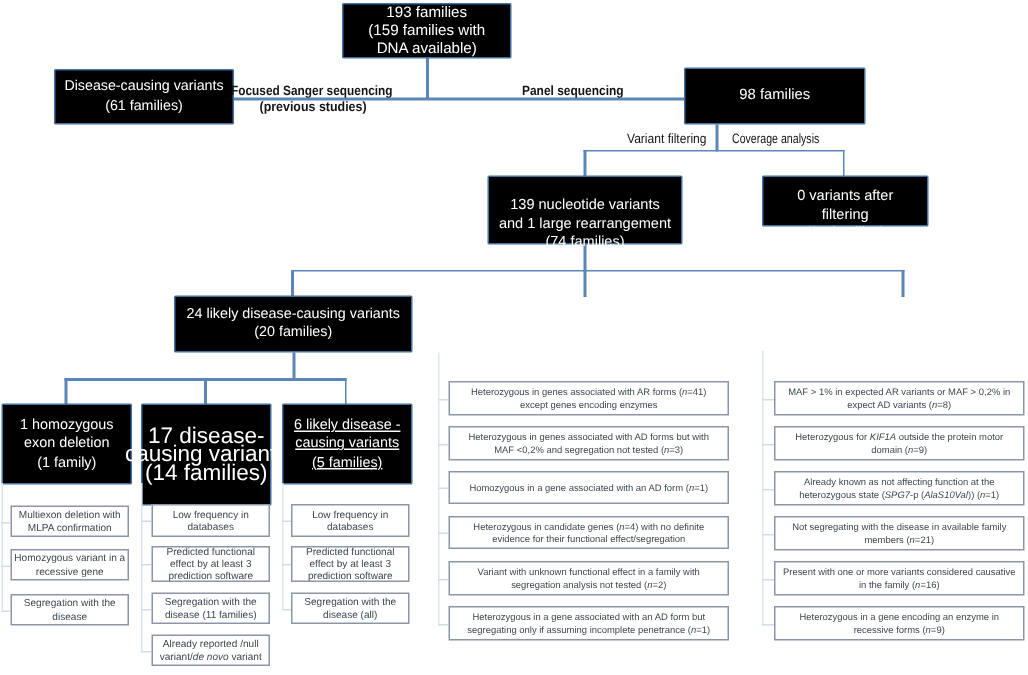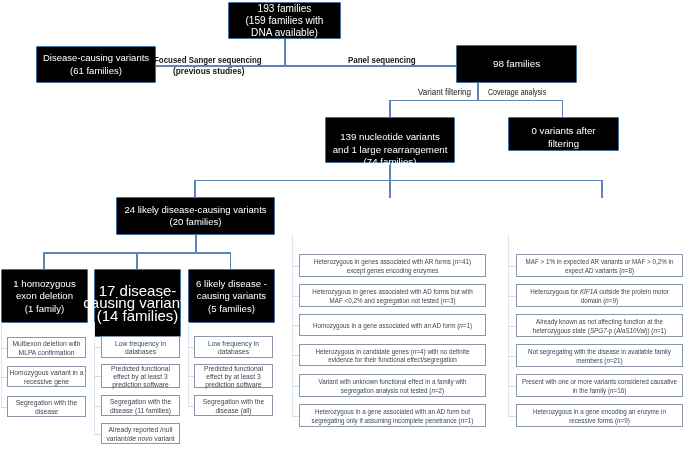--- a/index.html
+++ b/index.html
@@ -21,21 +21,21 @@
   .n-total   {left:228px; top:2px;   width:113px; height:37px; font-size:10.1px;}
   .n-sanger  {left:36px;  top:46px;  width:120px; height:37px; font-size:9.5px;}
   .n-panel   {left:416px; top:45px;  width:121px; height:38px; font-size:9.9px;margin-left:40px;}
   .n-filtered{left:325px; top:117px; width:130px; height:46px; font-size:9.7px;}
   .n-zero    {left:508px; top:117px; width:111px; height:34px; font-size:9.7px;}
   .n-likely  {left:116px; top:197px; width:159px; height:38px; font-size:9.55px;}
   .n-vus     {left:291px; top:197px; width:198px; height:39px; font-size:9.6px;}
   .n-excluded{left:509px; top:197px; width:174px; height:38px; font-size:9.55px;}
   .n-homo    {left:1px;   top:269px; width:87px;  height:54px; font-size:9.6px;}
   .n-dc17    {left:94px;  top:269px; width:87px;  height:68px; font-size:15px;}
-  .n-ldc6    {left:188px; top:269px; width:87px;  height:54px; font-size:9.6px;}
+  .n-ldc6    {left:188px; top:269px; width:87px;  height:54px; font-size:9.6px;text-decoration:underline;}
 
   
   .lbl{font-size:9px;transform-origin:0 50%;}
   .l-sanger1{left:154px; top:54.5px; transform:scaleX(0.879);}
   .l-sanger2{left:173px; top:65.5px; transform:scaleX(0.921);}
   .l-panel  {left:348px; top:55px;   transform:scaleX(0.885);}
   .l-vf     {left:418px; top:87px; font-weight:normal; transform:scaleX(0.893);}
   .l-ca     {left:488px; top:87px; font-weight:normal; transform:scaleX(0.786);}
 
   

